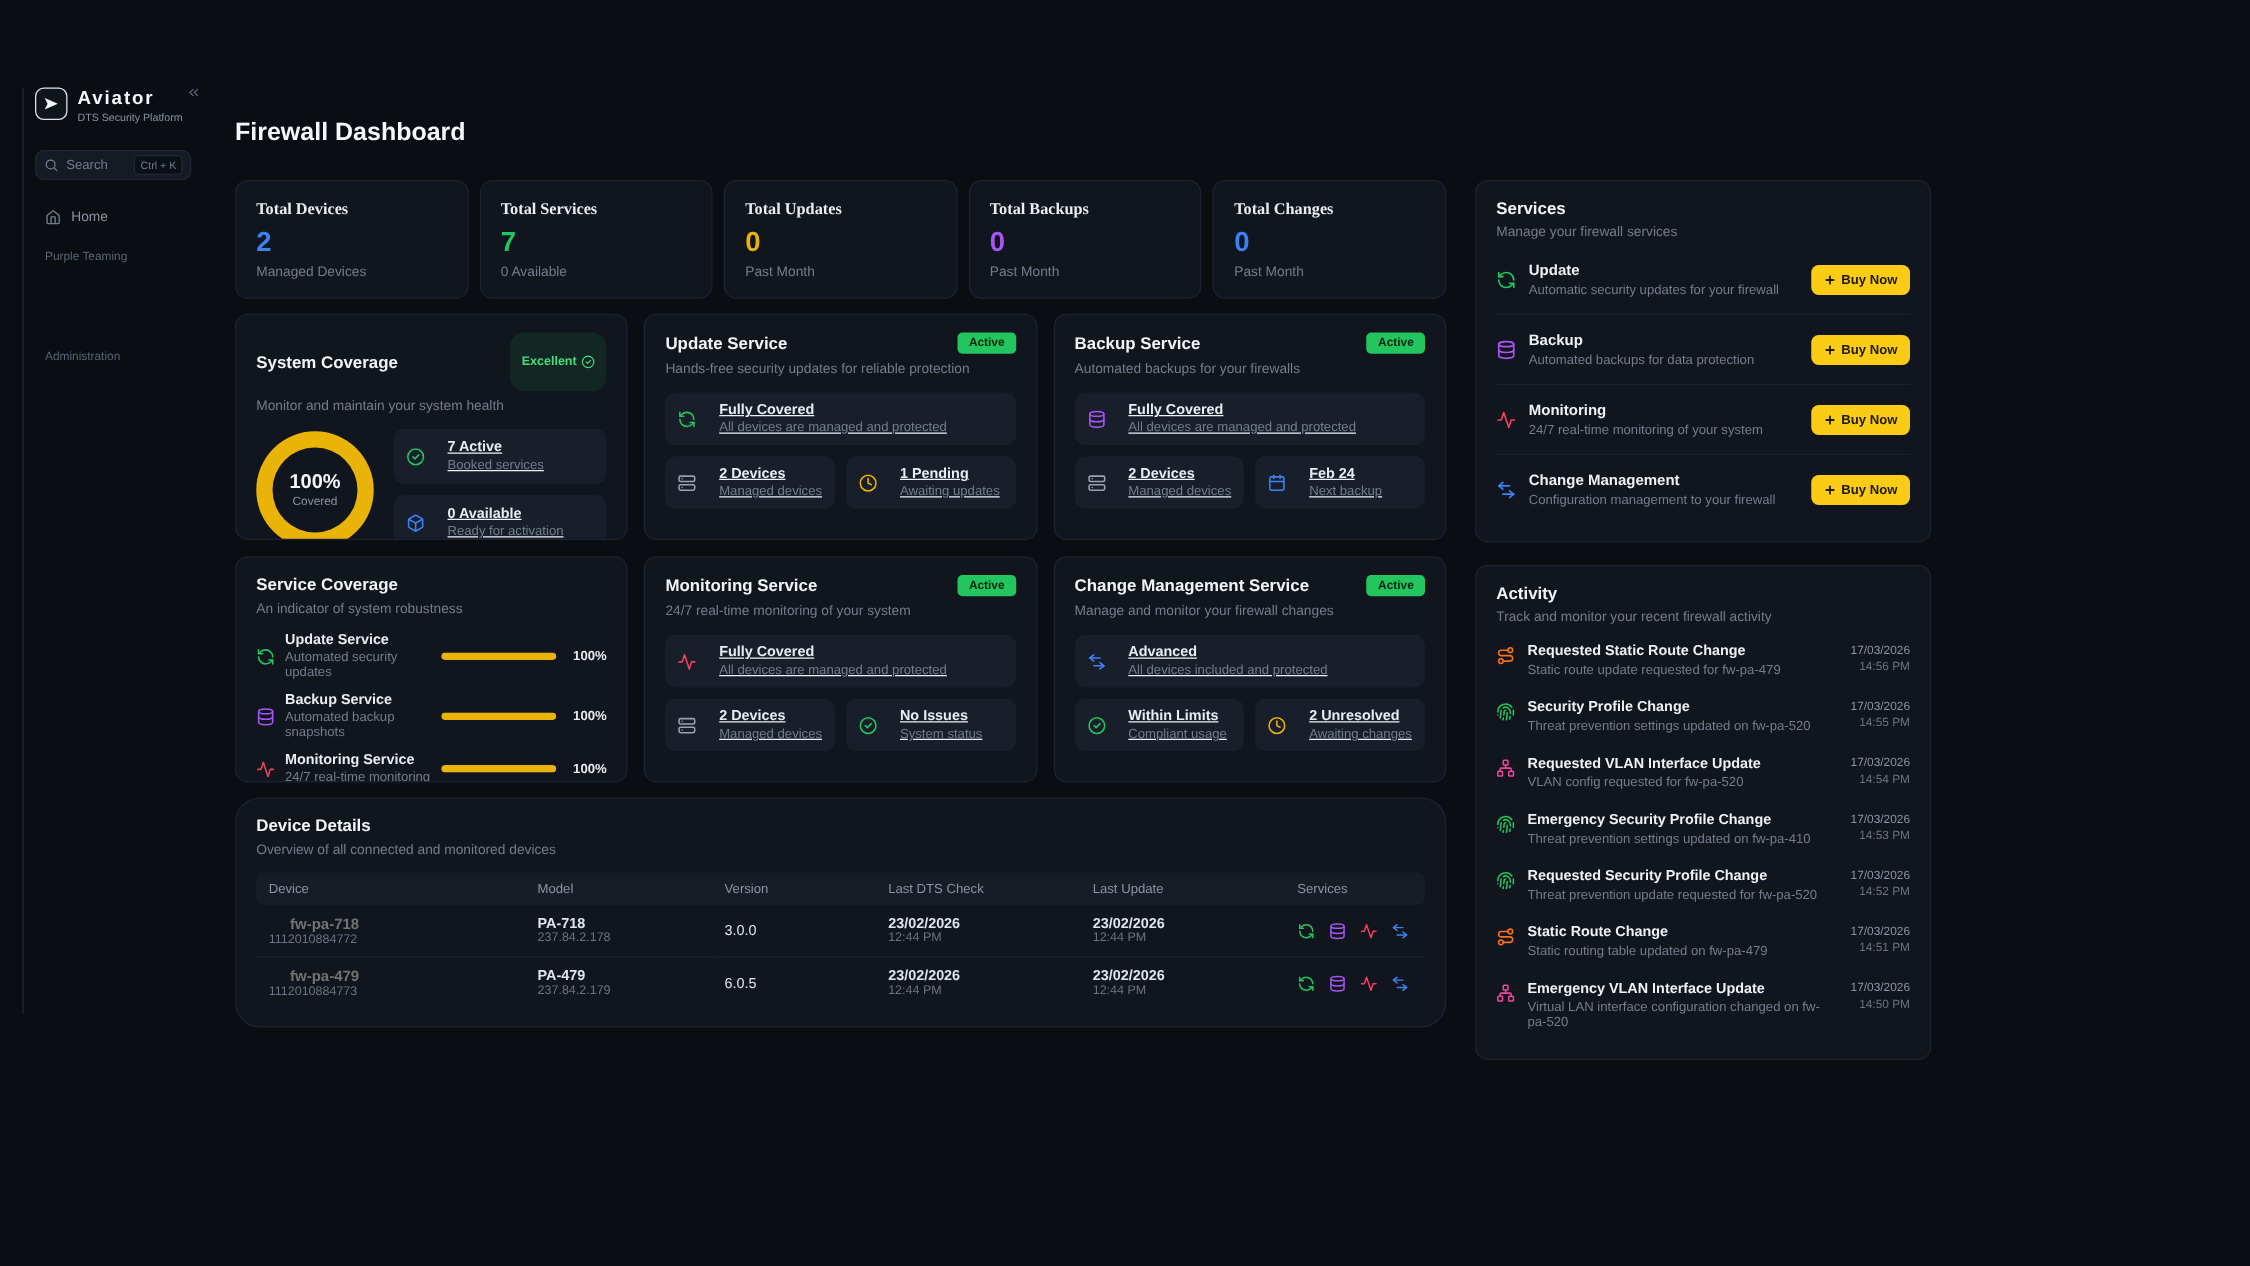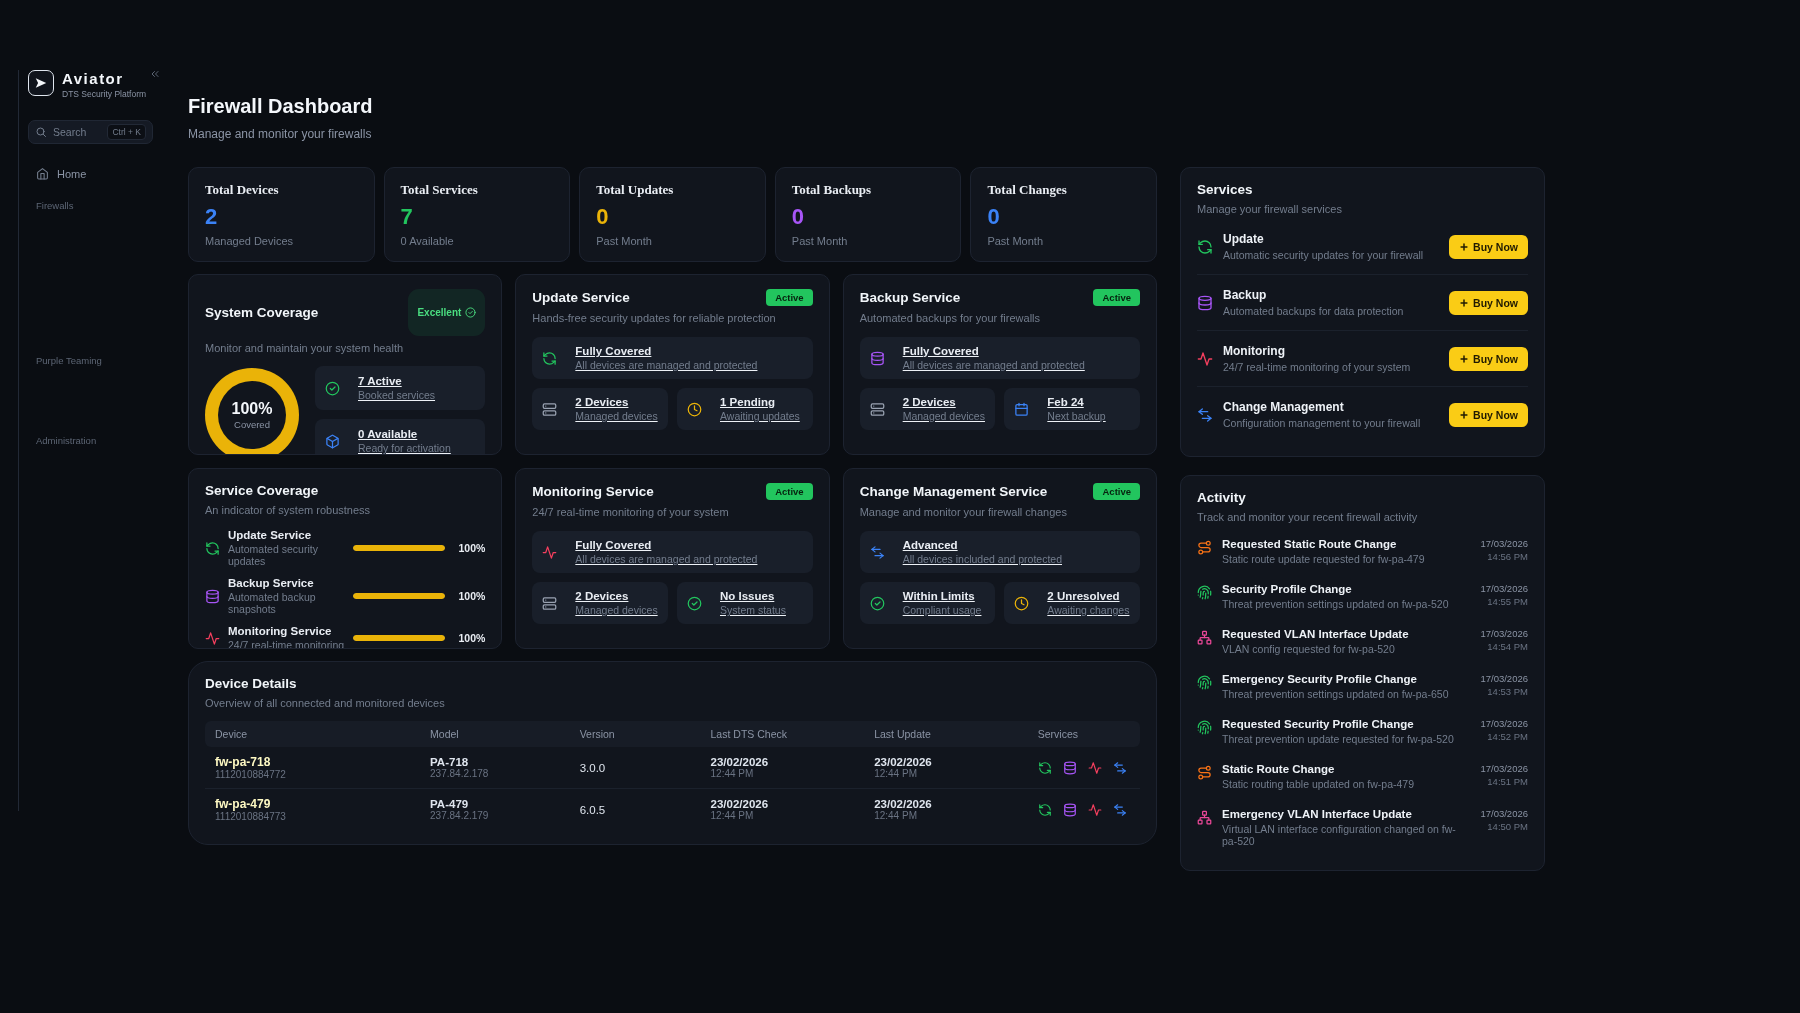--- a/index.html
+++ b/index.html
@@ -89,21 +89,21 @@
 
   
   .device-card { margin-top:12px; padding:14px 16px;border-radius:20px; }
   .device-table { width:100%; border-collapse:collapse; margin-top:12px; }
   .device-table th { background:#171c26; font-size:10.5px; font-weight:400; color:#8b94a5; text-align:left; padding:7px 10px; }
   .device-table th:first-child { border-radius:6px 0 0 6px; }
   .device-table th:last-child { border-radius:0 6px 6px 0; }
   .device-table td { padding:8px 10px; border-bottom:1px solid #1b212c; vertical-align:middle; }
   .device-table tr:last-child td { border-bottom:none; }
   .col-device{width:23%} .col-model{width:16%} .col-version{width:14%} .col-check{width:17.5%} .col-update{width:17.5%} .col-services{width:12%}
-  .cell-main { font-size:12px; font-weight:700; color:#fef9c3; }
+  .cell-main { font-size:12px; font-weight:700; color:#737373;margin-left:17px; }
   .cell-main2 { font-size:11.5px; font-weight:600; color:#dfe5ee; }
   .cell-sub { font-size:10px; color:#6a7383; margin-top:0; }
   .cell-plain { font-size:11.5px; color:#dfe5ee; }
   .svc-icons { display:flex; align-items:center; gap:11px; }
 
   
   .panel { padding:14px 16px; }
   .svc-list { margin-top:4px; }
   .svc-row { display:flex; align-items:center; gap:10px; padding:13px 0; border-bottom:1px solid #1b212c; }
   .svc-row:last-child { border-bottom:none; }
@@ -165,46 +165,20 @@
           <svg viewBox="0 0 24 24">
             <path d="m3 10 9-7 9 7v10a2 2 0 0 1-2 2H5a2 2 0 0 1-2-2z"></path>
             <path d="M9 22V12h6v10"></path>
           </svg>
         </span>
       <span data-interactable="false">Home</span>
     </div>
 
     <div data-interactable="false">
 
-    <div class="nav-section" data-interactable="false">
-        <div class="section-label" data-interactable="false">Firewalls</div>
-        <div data-interactable="false">
-
-        <div class="nav-item" data-interactable="true">
-            <span class="ic ic-13" data-interactable="false"></span>
-            <span data-interactable="false"></span>
-          </div>
-            <div class="nav-item" data-interactable="true">
-            <span class="ic ic-13" data-interactable="false"></span>
-            <span data-interactable="false"></span>
-          </div>
-            <div class="nav-item" data-interactable="true">
-            <span class="ic ic-13" data-interactable="false"></span>
-            <span data-interactable="false"></span>
-          </div>
-            <div class="nav-item" data-interactable="true">
-            <span class="ic ic-13" data-interactable="false"></span>
-            <span data-interactable="false"></span>
-          </div>
-            <div class="nav-item" data-interactable="true">
-            <span class="ic ic-13" data-interactable="false"></span>
-            <span data-interactable="false"></span>
-          </div>
-          </div>
-      </div>
         <div class="nav-section" data-interactable="false">
         <div class="section-label" data-interactable="false">Purple Teaming</div>
         <div data-interactable="false">
 
         <div class="nav-item" data-interactable="true">
             <span class="ic ic-13" data-interactable="false"></span>
             <span data-interactable="false"></span>
           </div>
             <div class="nav-item" data-interactable="true">
             <span class="ic ic-13" data-interactable="false"></span>
@@ -221,21 +195,20 @@
             <span data-interactable="false"></span>
           </div>
           </div>
       </div>
       </div>
   </nav>
 </aside>
 
 <main class="main" data-interactable="false">
   <h1 class="page-title" data-interactable="false">Firewall Dashboard</h1>
-  <p class="page-sub" data-interactable="false">Manage and monitor your firewalls</p>
 
   <div class="dashboard">
     <div class="col-left">
 
       <div class="stats-row">
 
       <div class="card stat-card" data-interactable="false">
           <div class="stat-label" data-interactable="false">Total Devices</div>
           <div class="stat-value" data-interactable="false" style="color: rgb(59, 130, 246);">2</div>
           <div class="stat-sub" data-interactable="false">Managed Devices</div>
@@ -866,21 +839,21 @@
                   <path d="M12 10a2 2 0 0 0-2 2c0 1.02-.1 2.51-.26 4"></path>
                   <path d="M8.65 22c.21-.66.45-1.32.57-2"></path>
                   <path d="M14 13.12c0 2.38 0 6.38-1 8.88"></path>
                   <path d="M2 16h.01"></path>
                   <path d="M21.8 16c.2-2 .131-5.354 0-6"></path>
                   <path d="M9 6.8a6 6 0 0 1 9 5.2v2"></path>
                 </svg>
               </span>
             <div class="act-text" data-interactable="false">
               <div class="act-label" data-interactable="false">Emergency Security Profile Change</div>
-              <div class="act-desc" data-interactable="false">Threat prevention settings updated on fw-pa-650</div>
+              <div class="act-desc" data-interactable="false">Threat prevention settings updated on fw-pa-410</div>
             </div>
             <div class="act-when" data-interactable="false">
               <div class="act-date" data-interactable="false">17/03/2026</div>
               <div class="act-time" data-interactable="false">14:53 PM</div>
             </div>
           </div>
             <div class="act-row" data-interactable="false">
             <span class="ic ic-15" data-interactable="false" style="color: rgb(34, 197, 94);">
                 <svg viewBox="0 0 24 24">
                   <path d="M2 12a10 10 0 0 1 18-6"></path>

